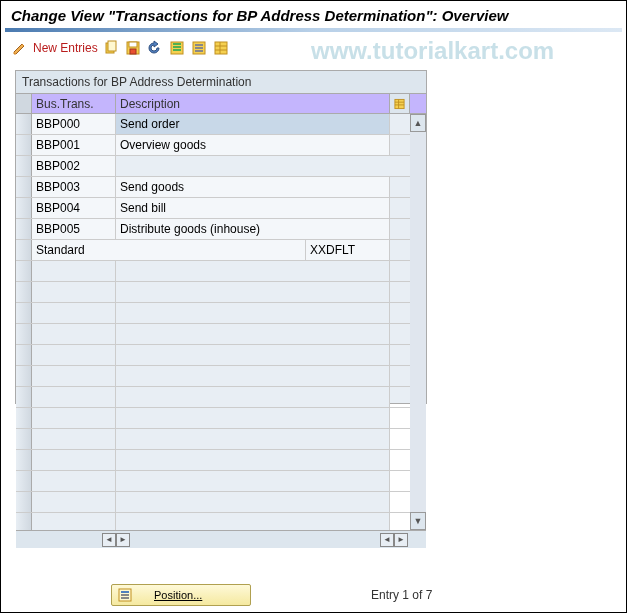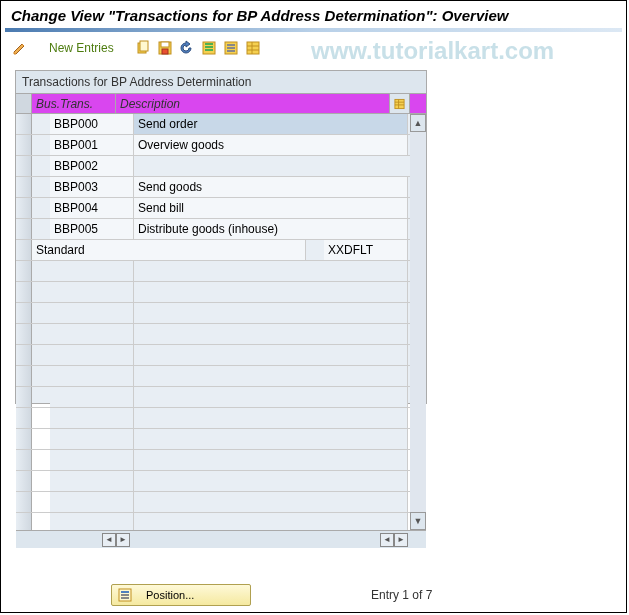--- a/index.html
+++ b/index.html
@@ -42,23 +42,23 @@
     }
     .tool-icon {
       width: 18px;
       height: 18px;
       display: inline-flex;
       align-items: center;
       justify-content: center;
       cursor: pointer;
     }
     .new-entries {
-      color: #4d7c0f;
+      color: #b91c1c;
       font-size: 12px;
-      margin: 0 16px;
+      margin: 0 0;
       cursor: pointer;
     }
     .watermark {
       position: absolute;
       top: 36px;
       left: 310px;
       font-size: 24px;
       font-weight: bold;
       color: #c8e0e8;
       z-index: 100;
@@ -74,24 +74,23 @@
     }
     .table-title {
       background: #dde6ee;
       padding: 4px 6px;
       font-size: 12px;
       color: #333;
       border-bottom: 1px solid #aaa;
     }
     .table-header-row {
       display: flex;
-      background: #d946ef;
+      background: #c4b5fd;
       border-bottom: 1px solid #aaa;
       height: 20px;
-      font-style: italic;
     }
     .row-selector-head {
       width: 16px;
       background: #d0d8e0;
       border-right: 1px solid #aaa;
     }
     .col-head {
       border-right: 1px solid #aaa;
       padding: 2px 4px;
       font-size: 12px;
@@ -126,21 +125,21 @@
       border-right: 1px solid #ccc;
       padding: 2px 4px;
       font-size: 12px;
       color: #000;
       display: flex;
       align-items: center;
       background: #f4f7fa;
       overflow: hidden;
       white-space: nowrap;
     }
-    .cell-bus-trans { width: 84px; margin-left: 18px; }
+    .cell-bus-trans { width: 84px; }
     .cell-desc { width: 274px; }
     .cell-selected {
       background: #c8d8e8;
     }
     .empty-row .cell { background: #e8eef4; }
     .h-scroll-row {
       display: flex;
       height: 18px;
       background: #dde6ee;
       border-top: 1px solid #aaa;
@@ -174,24 +173,25 @@
       padding: 0 20px;
     }
     .position-btn {
       margin-left: 90px;
       background: linear-gradient(to bottom, #fef9d8, #f5e9a0);
       border: 1px solid #b0a050;
       border-radius: 2px;
       padding: 2px 20px 2px 6px;
       display: flex;
       align-items: center;
-      gap: 14px;
+      gap: 22px;
       cursor: pointer;
       min-width: 140px;
       height: 22px;
+      text-decoration: underline;
     }
     .position-icon {
       width: 14px;
       height: 14px;
     }
     .entry-text {
       margin-left: 120px;
       font-size: 12px;
       color: #333;
       text-align: center;

